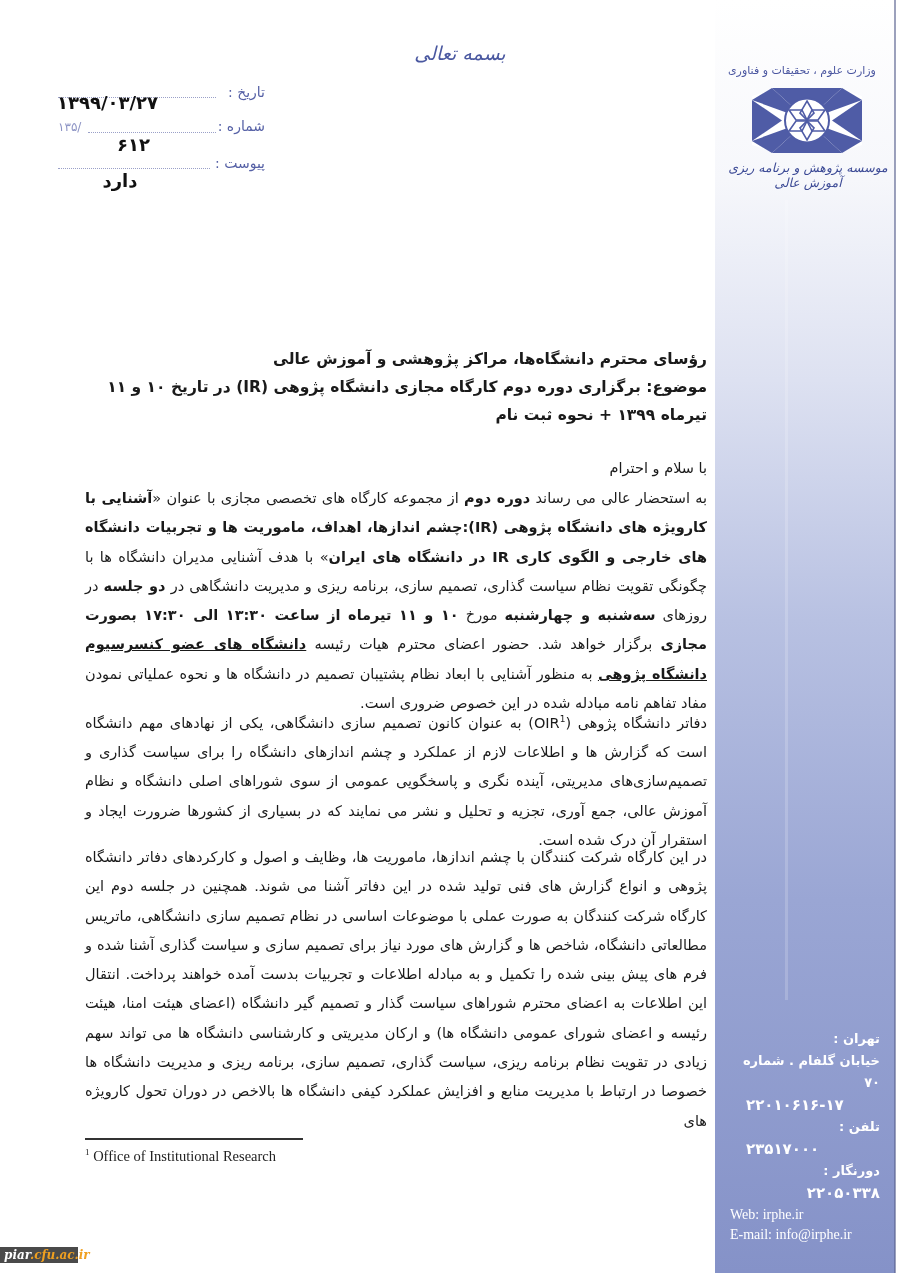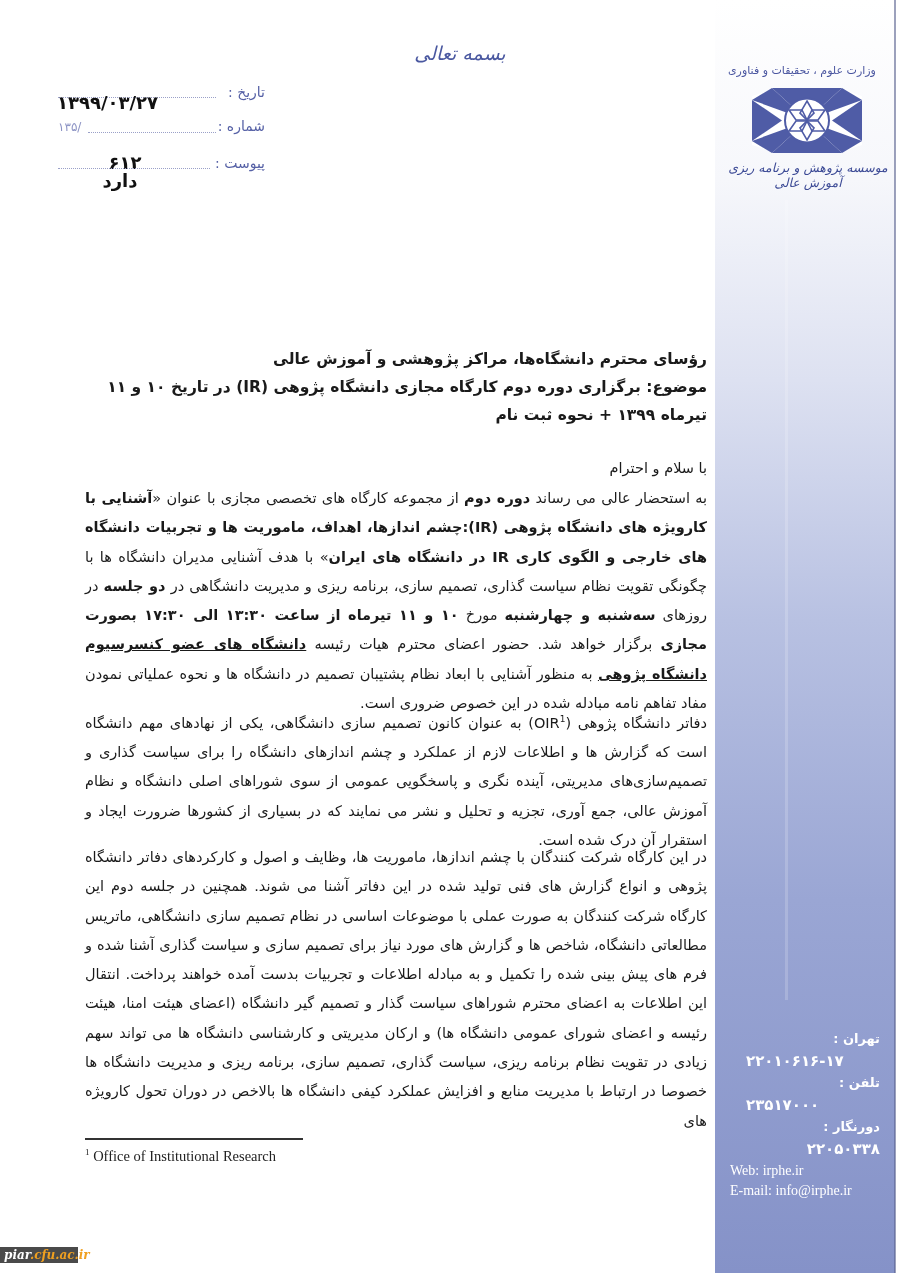--- a/index.html
+++ b/index.html
@@ -85,21 +85,21 @@
   </svg>
   <div class="institute">موسسه پژوهش و برنامه ریزی آموزش عالی</div>
 
   <div class="meta-label" style="left:215px; top:84px; width:50px;">تاریخ :</div>
   <div class="meta-dots" style="left:58px; top:97px; width:158px;"></div>
   <div class="meta-value" style="left:58px; top:92px; width:100px;">۱۳۹۹/۰۳/۲۷</div>
 
   <div class="meta-label" style="left:215px; top:118px; width:50px;">شماره :</div>
   <div class="meta-dots" style="left:88px; top:132px; width:128px;"></div>
   <div class="meta-prefix" style="left:58px; top:120px;">۱۳۵/</div>
-  <div class="meta-value" style="left:100px; top:152px; width:50px;">۶۱۲</div>
+  <div class="meta-value" style="left:100px; top:134px; width:50px;text-align:right;">۶۱۲</div>
 
   <div class="meta-label" style="left:210px; top:155px; width:55px;">پیوست :</div>
   <div class="meta-dots" style="left:58px; top:168px; width:152px;"></div>
   <div class="meta-value" style="left:95px; top:170px; width:50px;">دارد</div>
 
   <div class="addressee">
     <div>رؤسای محترم دانشگاه‌ها، مراکز پژوهشی و آموزش عالی</div>
     <div>موضوع: برگزاری دوره دوم کارگاه مجازی دانشگاه پژوهی (IR) در تاریخ ۱۰ و ۱۱ تیرماه ۱۳۹۹ + نحوه ثبت نام</div>
   </div>
 
@@ -110,20 +110,21 @@
   <div class="para p3"><span>در این کارگاه شرکت کنندگان با چشم اندازها، ماموریت ها، وظایف و اصول و کارکردهای دفاتر دانشگاه پژوهی و انواع گزارش های فنی تولید شده در این دفاتر آشنا می شوند. همچنین در جلسه دوم این کارگاه شرکت کنندگان به صورت عملی با موضوعات اساسی در نظام تصمیم سازی دانشگاهی، ماتریس مطالعاتی دانشگاه، شاخص ها و گزارش های مورد نیاز برای تصمیم سازی و سیاست گذاری آشنا شده و فرم های پیش بینی شده را تکمیل و به مبادله اطلاعات و تجربیات بدست آمده خواهند پرداخت. انتقال این اطلاعات به اعضای محترم شوراهای سیاست گذار و تصمیم گیر دانشگاه (اعضای هیئت امنا، هیئت رئیسه و اعضای شورای عمومی دانشگاه ها) و ارکان مدیریتی و کارشناسی دانشگاه ها می تواند سهم زیادی در تقویت نظام برنامه ریزی، سیاست گذاری، تصمیم سازی، برنامه ریزی و مدیریت دانشگاه ها خصوصا در ارتباط با مدیریت منابع و افزایش عملکرد کیفی دانشگاه ها بالاخص در دوران تحول کارویژه های</span></div>
 
   <div class="footnote-rule"></div>
   <div class="footnote">
     <sup>1</sup>
     <span>Office of Institutional Research</span>
   </div>
 
   <div class="contact">
     <div>تهران :</div>
+    <div>خیابان گلفام . شماره ۷۰</div>
     <div class="contact-num" style="text-align:left;">۲۲۰۱۰۶۱۶-۱۷</div>
     <div>تلفن :</div>
     <div class="contact-num" style="text-align:left;">۲۳۵۱۷۰۰۰</div>
     <div>
       <span>دورنگار :</span>
       <span class="contact-num">۲۲۰۵۰۳۳۸</span>
     </div>
     <div class="en">Web: irphe.ir</div>
     <div class="en">E-mail: info@irphe.ir</div>
   </div>

